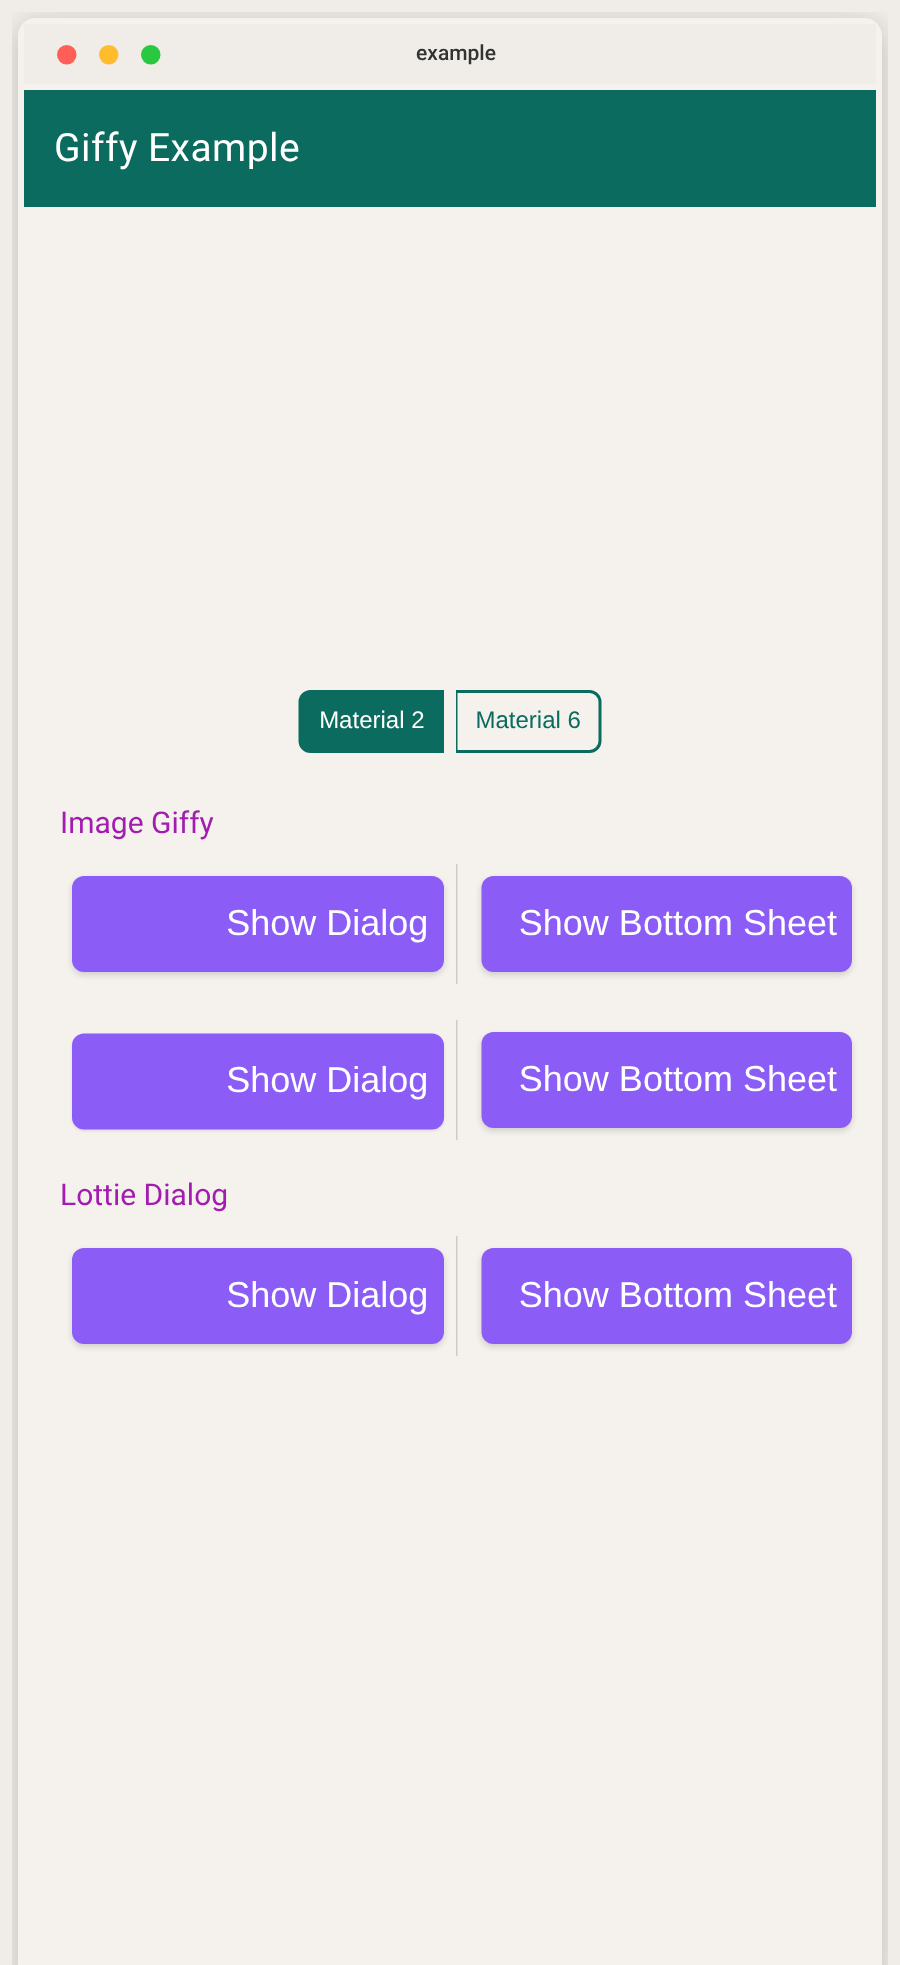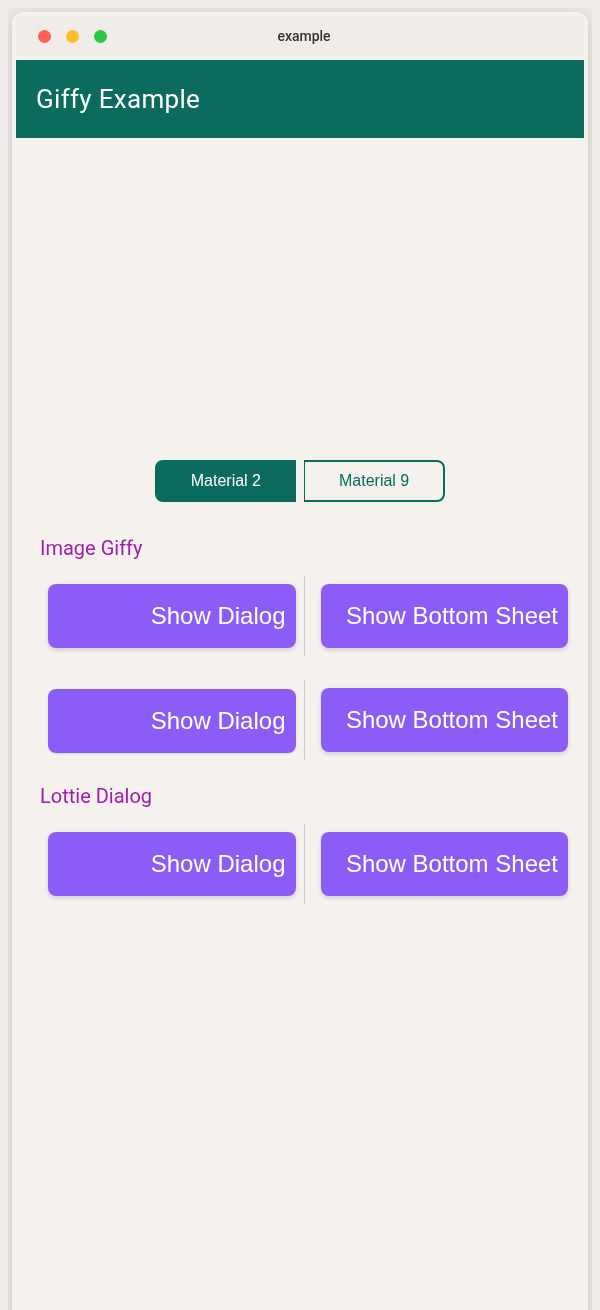--- a/index.html
+++ b/index.html
@@ -82,21 +82,21 @@
     }
 
     .tabs-container {
       display: flex;
       justify-content: center;
       margin: 0 auto 30px auto;
       width: fit-content;
     }
 
     .tab {
-      padding: 10px 34px;
+      padding: 10px 12px;
       font-size: 16px;
       font-weight: 500;
       cursor: pointer;
       border: 2px solid #0a6b5e;
       background: transparent;
       color: #0a6b5e;
       transition: all 0.2s;
     }
 
     .tab:first-child {
@@ -183,21 +183,21 @@
 
   <div class="app-header">
     <h1 class="app-title">Giffy Example</h1>
   </div>
 
   <div class="app-body">
     <div class="spacer"></div>
 
     <div class="tabs-container">
       <button class="tab active">Material 2</button>
-      <button class="tab">Material 9</button>
+      <button class="tab">Material 6</button>
     </div>
 
     <div class="section">
       <div class="section-title">Image Giffy</div>
       <div class="button-row">
         <div class="btn-left">
           <button class="action-btn">Show Dialog</button>
         </div>
         <div class="divider-v"></div>
         <div class="btn-right">

